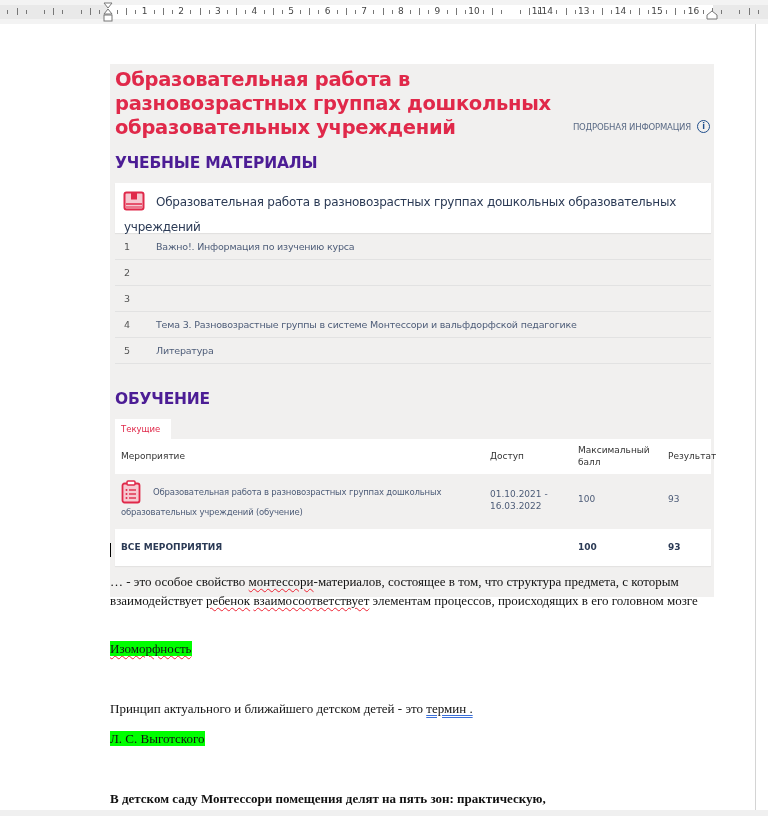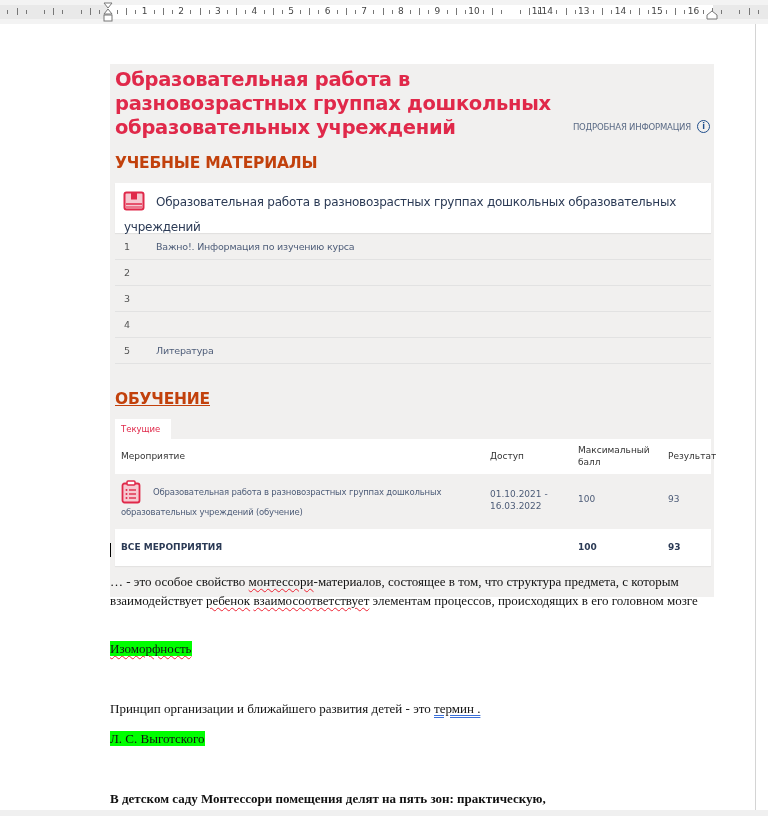--- a/index.html
+++ b/index.html
@@ -54,21 +54,21 @@
     .more-info {
       position: absolute; right: 4px; top: 56px; display: flex; align-items: center; gap: 6px;
       color: #5a6a85; font-size: 8.5px; font-family: "DejaVu Sans", sans-serif; letter-spacing: -0.2px;
     }
     .info-icon {
       width: 11px; height: 11px; border: 1.6px solid #1f4e8c; border-radius: 50%;
       display: flex; align-items: center; justify-content: center;
       color: #1f4e8c; font-size: 8px; font-weight: bold; line-height: 1;
     }
     .section-heading {
-      position: absolute; left: 5px; color: #c2410c; font-weight: bold;
+      position: absolute; left: 5px; color: #4c1d95; font-weight: bold;
       font-size: 15.5px; font-family: "DejaVu Sans", sans-serif; letter-spacing: -0.2px;
     }
     .materials-card {
       position: absolute; left: 5px; top: 119px; width: 596px; height: 50px;
       background: #fff; box-shadow: 0 1px 1px rgba(0,0,0,0.06);
     }
     .materials-card .book-icon { position: absolute; left: 8px; top: 8px; width: 22px; height: 20px; }
     .materials-card .card-title {
       position: absolute; left: 9px; top: 7px; width: 570px;
       text-indent: 32px; color: #2b3a55; font-size: 12px; line-height: 25px;
@@ -256,28 +256,29 @@
       <span class="lbl">Важно!. Информация по изучению курса</span>
     </div>
     <div class="lesson-row">
       <span class="num">2</span>
     </div>
     <div class="lesson-row">
       <span class="num">3</span>
     </div>
     <div class="lesson-row">
       <span class="num">4</span>
+      <span class="lbl">Тема 3. Разновозрастные группы в системе Монтессори и вальфдорфской педагогике</span>
     </div>
     <div class="lesson-row">
       <span class="num">5</span>
       <span class="lbl">Литература</span>
     </div>
   </div>
 
-  <div class="section-heading" style="top:326px;text-decoration:underline;">ОБУЧЕНИЕ</div>
+  <div class="section-heading" style="top:326px;">ОБУЧЕНИЕ</div>
   <div class="tab-current">Текущие</div>
 
   <div class="learn-table">
     <div class="thead">
       <span class="col-1">Мероприятие</span>
       <span class="col-2">Доступ</span>
       <span class="col-3">Максимальный балл</span>
       <span class="col-4">Результат</span>
     </div>
     <div class="trow">
@@ -311,21 +312,21 @@
 
 <div class="doc-text" style="top:572px;">
   <span>… - это особое свойство </span><span class="spell">монтессори</span><span>-материалов, состоящее в том, что структура предмета, с которым взаимодействует </span><span class="spell">ребенок</span><span> </span><span class="spell">взаимосоответствует</span><span> элементам процессов, происходящих в его головном мозге</span>
 </div>
 
 <div class="doc-text" style="top:639px;">
   <span class="hl spell">Изоморфность</span>
 </div>
 
 <div class="doc-text" style="top:699px;">
-  <span>Принцип организации и ближайшего развития детей - это </span><span class="grammar">термин .</span>
+  <span>Принцип актуального и ближайшего детском детей - это </span><span class="grammar">термин .</span>
 </div>
 
 <div class="doc-text" style="top:729px;">
   <span class="hl">Л. С. Выготского</span>
 </div>
 
 <div class="doc-text" style="top:789px;font-weight:bold;">
   <span>В детском саду Монтессори помещения делят на пять зон: практическую,</span>
 </div>
 

